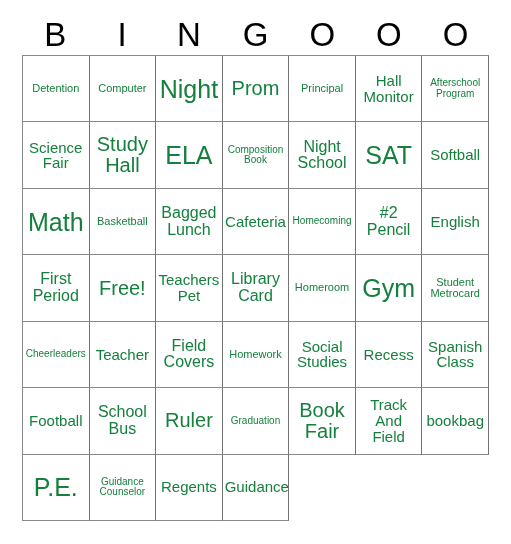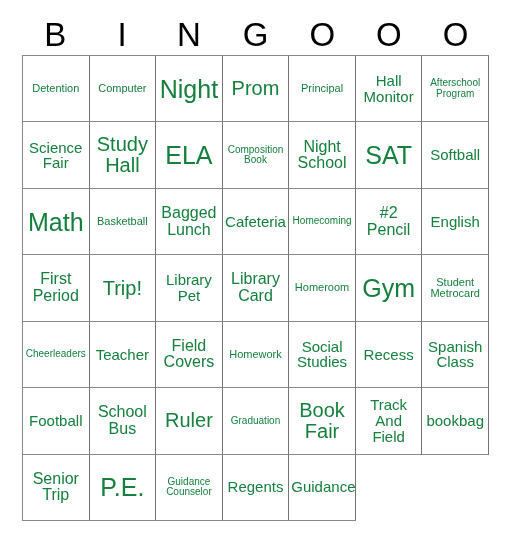--- a/index.html
+++ b/index.html
@@ -153,24 +153,24 @@
       <div class="cell">
         <span class="fs-l">#2 Pencil</span>
       </div>
       <div class="cell">
         <span class="fs-m">English</span>
       </div>
       <div class="cell">
         <span class="fs-l">First Period</span>
       </div>
       <div class="cell">
-        <span class="fs-xl">Trip!</span>
-      </div>
-      <div class="cell">
-        <span class="fs-m">Library Pet</span>
+        <span class="fs-xl">Free!</span>
+      </div>
+      <div class="cell">
+        <span class="fs-m">Teachers Pet</span>
       </div>
       <div class="cell">
         <span class="fs-l">Library Card</span>
       </div>
       <div class="cell">
         <span class="fs-s">Homeroom</span>
       </div>
       <div class="cell">
         <span class="fs-xxl">Gym</span>
       </div>
@@ -211,23 +211,20 @@
         <span class="fs-xs">Graduation</span>
       </div>
       <div class="cell">
         <span class="fs-xl">Book Fair</span>
       </div>
       <div class="cell">
         <span class="fs-m">Track And Field</span>
       </div>
       <div class="cell">
         <span class="fs-m">bookbag</span>
-      </div>
-      <div class="cell">
-        <span class="fs-l">Senior Trip</span>
       </div>
       <div class="cell">
         <span class="fs-xxl">P.E.</span>
       </div>
       <div class="cell">
         <span class="fs-xs">Guidance Counselor</span>
       </div>
       <div class="cell">
         <span class="fs-m">Regents</span>
       </div>

